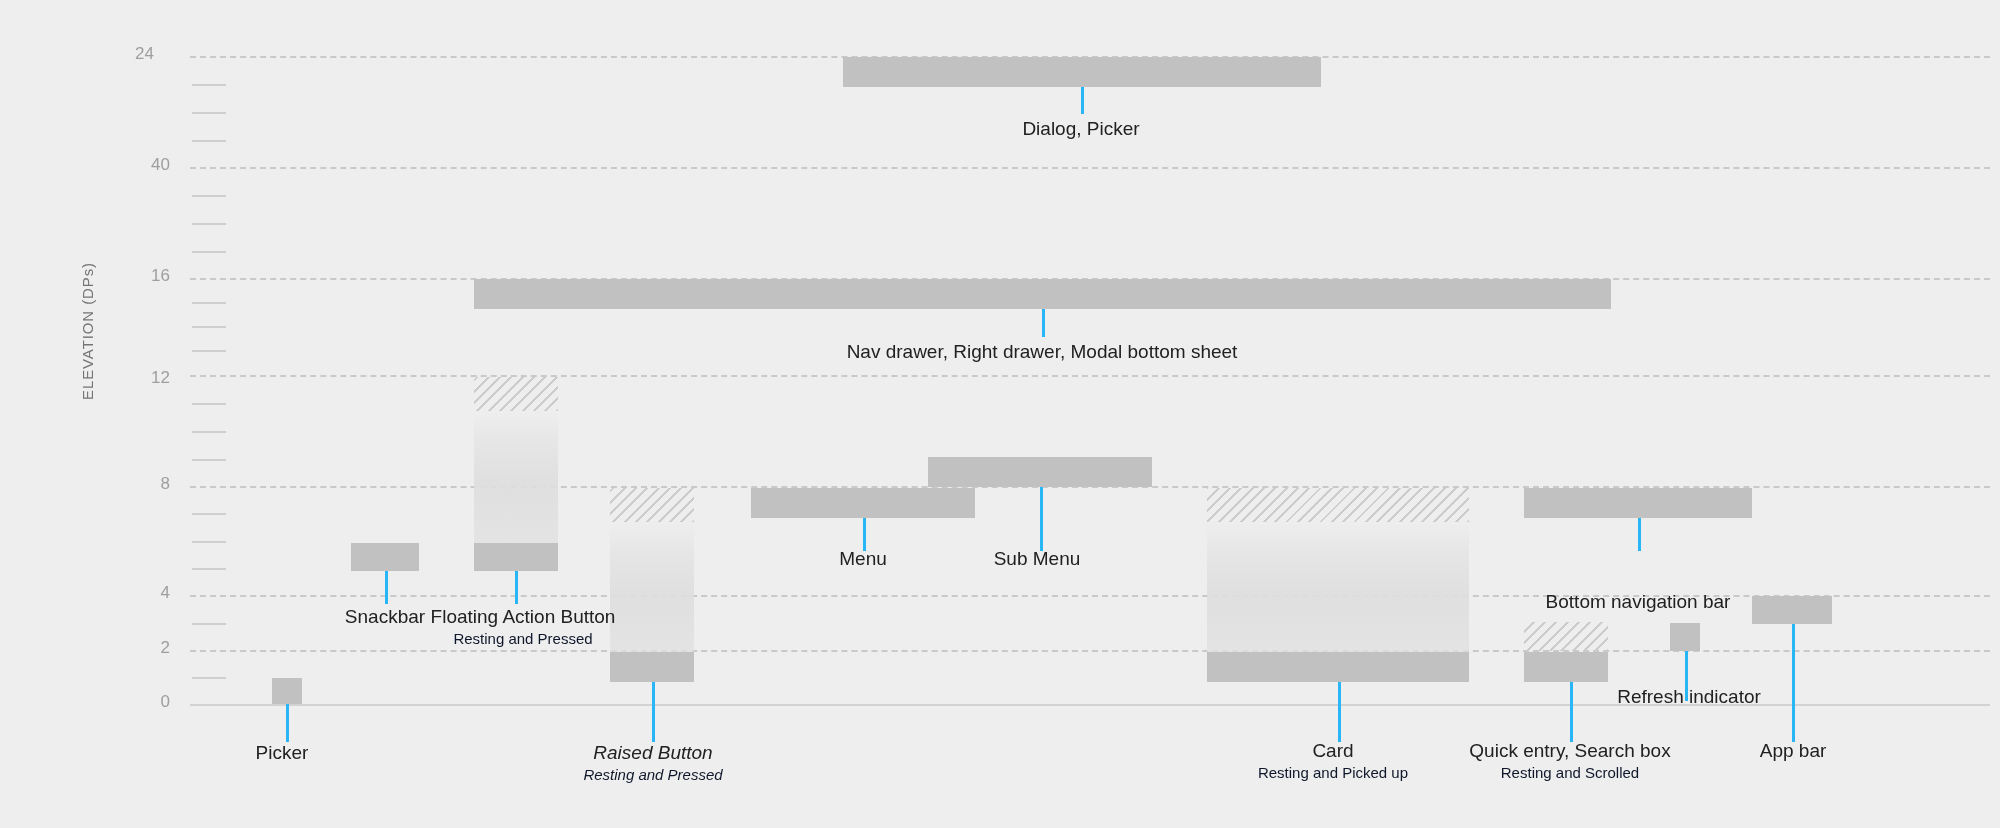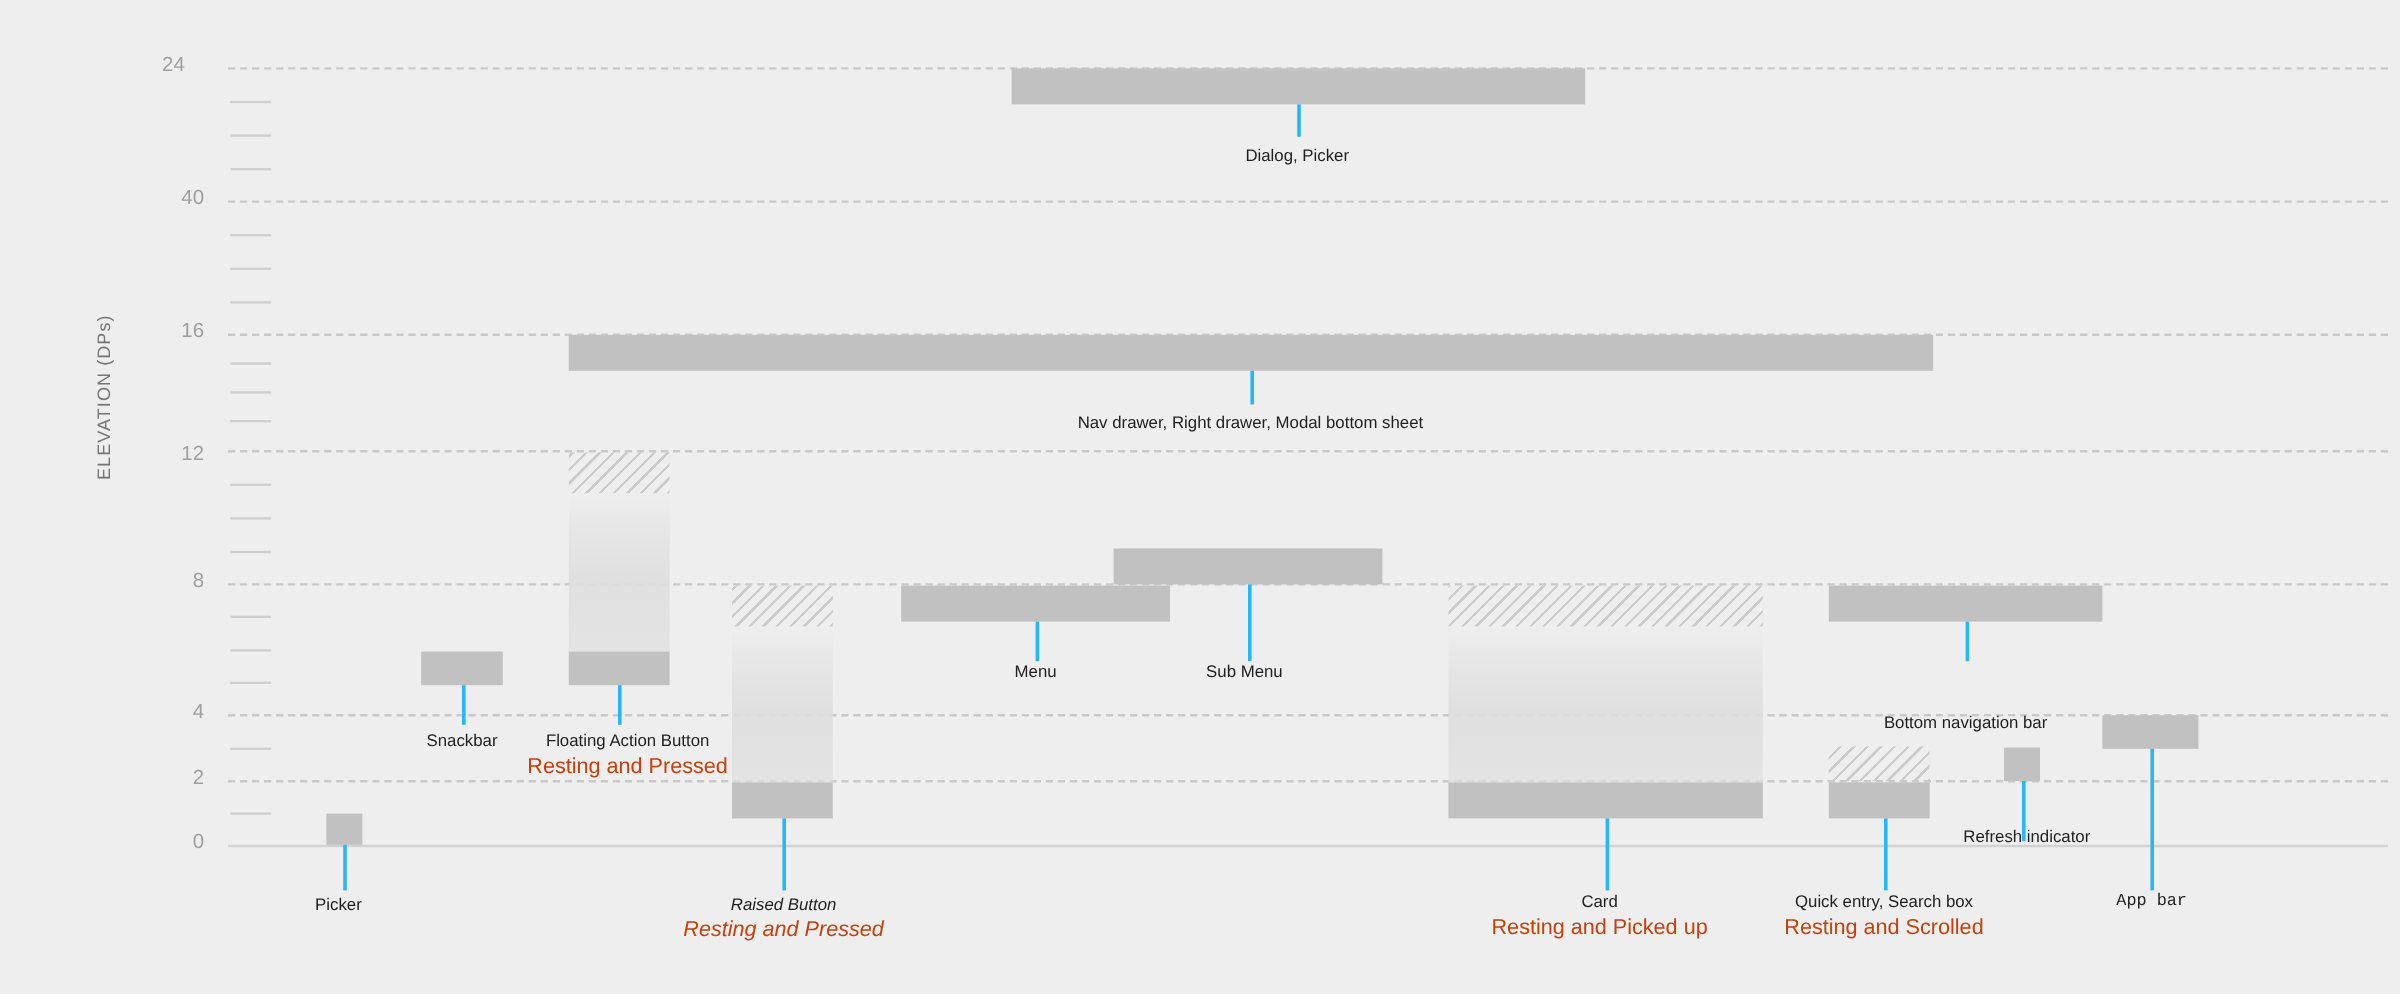--- a/index.html
+++ b/index.html
@@ -72,28 +72,28 @@
   }
   .callout{
     position:absolute;
     text-align:center;
     white-space:nowrap;
     transform:translateX(-50%);
   }
   .callout .ttl{
     display:block;
     color:#212121;
-    font-size:14px;
+    font-size:19px;
     line-height:22px;
     text-align:center;
   }
   .callout .sub{
     display:block;
-    color:#c2410c;
-    font-size:18px;
+    color:#0f172a;
+    font-size:15px;
     line-height:21px;
   }
 </style>
 </head>
 <body>
 
 <div id="stage">
 
   <div class="y-axis-title" style="left:79px; top:400px; transform:rotate(-90deg);">ELEVATION (DPs)</div>
 
@@ -225,17 +225,17 @@
 
   <div class="callout" style="left:1333px; top:740px;">
     <span class="ttl">Card</span>
     <span class="sub">Resting and Picked up</span>
   </div>
 
   <div class="callout" style="left:1689px; top:686px;">
     <span class="ttl">Refresh indicator</span>
   </div>
 
-  <div class="callout" style="left:1793px; top:740px;font-family:Liberation Mono, monospace;">
+  <div class="callout" style="left:1793px; top:740px;">
     <span class="ttl">App bar</span>
   </div>
 
 </div>
 
 </body></html>

